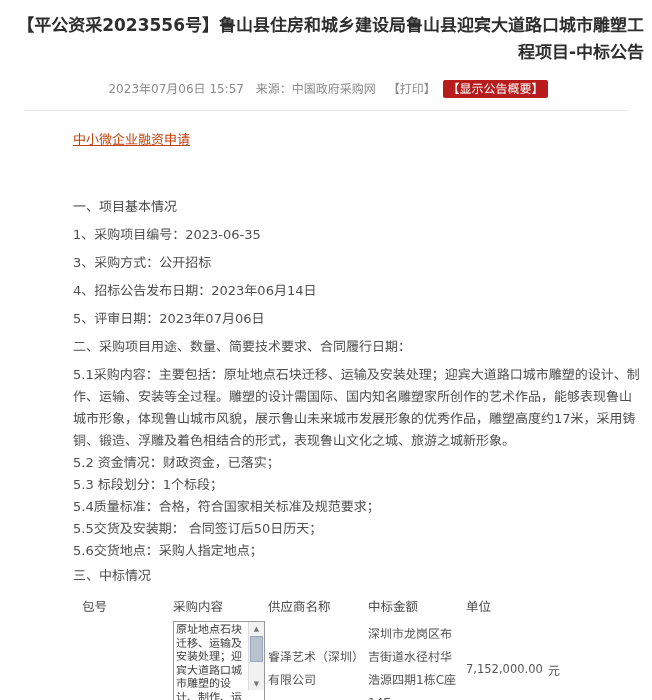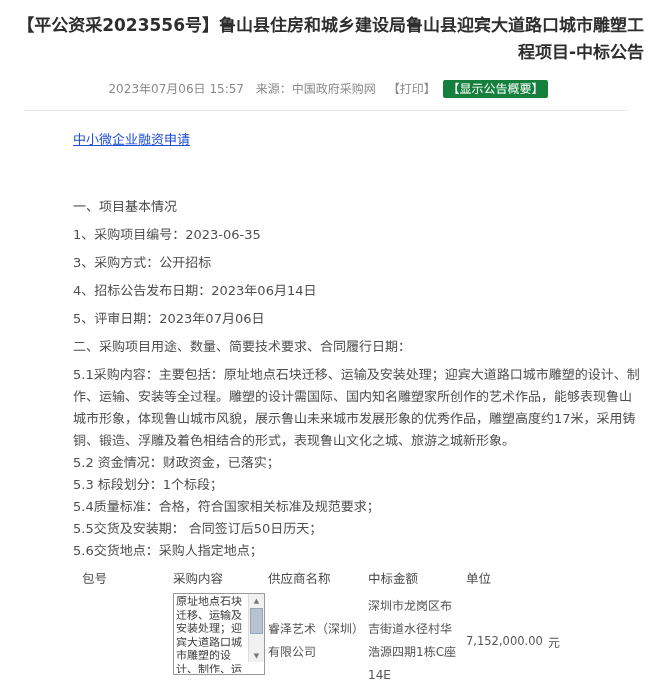--- a/index.html
+++ b/index.html
@@ -10,27 +10,27 @@
   }
   .page{width:652px;height:700px;position:relative;}
   .title{
     margin:12px 8px 0;text-align:right;
     font-size:17px;line-height:27px;font-weight:700;color:#2e2e2e;
   }
   .meta{margin-top:13px;text-align:center;font-size:12px;color:#8a8a8a;white-space:nowrap;}
   .meta .part{margin:0 4px;}
   .print-link{color:#8a8a8a;text-decoration:none;cursor:pointer;}
   .badge{
-    display:inline-block;background:#15803d;color:#ffffff;
+    display:inline-block;background:#b91c1c;color:#ffffff;
     padding:2px 4px;border-radius:2px;font-size:12px;cursor:pointer;line-height:14px;
   }
   .divider{border:none;border-top:1px solid #e9e9e9;margin:12px 24px 0;}
   .content{padding:0 8px 0 73px;font-size:13px;}
   .finance-link{
-    display:inline-block;margin-top:18px;color:#1d4ed8;
+    display:inline-block;margin-top:18px;color:#c2410c;
     text-decoration:underline;cursor:pointer;font-size:13px;
   }
   .sec{margin-top:45px;line-height:28px;color:#4a4a4a;}
   .item{margin:0;line-height:28px;}
   .sec2{margin:0;line-height:28px;}
   .para{margin:0;line-height:22px;}
   .para.first{margin-top:3px;}
   .sec3{margin-top:0;line-height:28px;}
   
   .t-head,.t-row{display:grid;grid-template-columns:100px 95px 100px 98px 82px 45px;}
@@ -88,20 +88,21 @@
 
     <div class="sec2">二、采购项目用途、数量、简要技术要求、合同履行日期：</div>
 
     <p class="para first">5.1采购内容：主要包括：原址地点石块迁移、运输及安装处理；迎宾大道路口城市雕塑的设计、制作、运输、安装等全过程。雕塑的设计需国际、国内知名雕塑家所创作的艺术作品，能够表现鲁山城市形象，体现鲁山城市风貌，展示鲁山未来城市发展形象的优秀作品，雕塑高度约17米，采用铸铜、锻造、浮雕及着色相结合的形式，表现鲁山文化之城、旅游之城新形象。</p>
     <p class="para">5.2 资金情况：财政资金，已落实；</p>
     <p class="para">5.3 标段划分：1个标段；</p>
     <p class="para">5.4质量标准：合格，符合国家相关标准及规范要求；</p>
     <p class="para">5.5交货及安装期： 合同签订后50日历天；</p>
     <p class="para">5.6交货地点：采购人指定地点；</p>
 
+    <div class="sec3">三、中标情况</div>
 
     <div class="award-table">
       <div class="t-head">
         <div class="th">包号</div>
         <div class="th">采购内容</div>
         <div class="th">供应商名称</div>
         <div class="th">中标金额</div>
         <div class="th">单位</div>
       </div>
 

